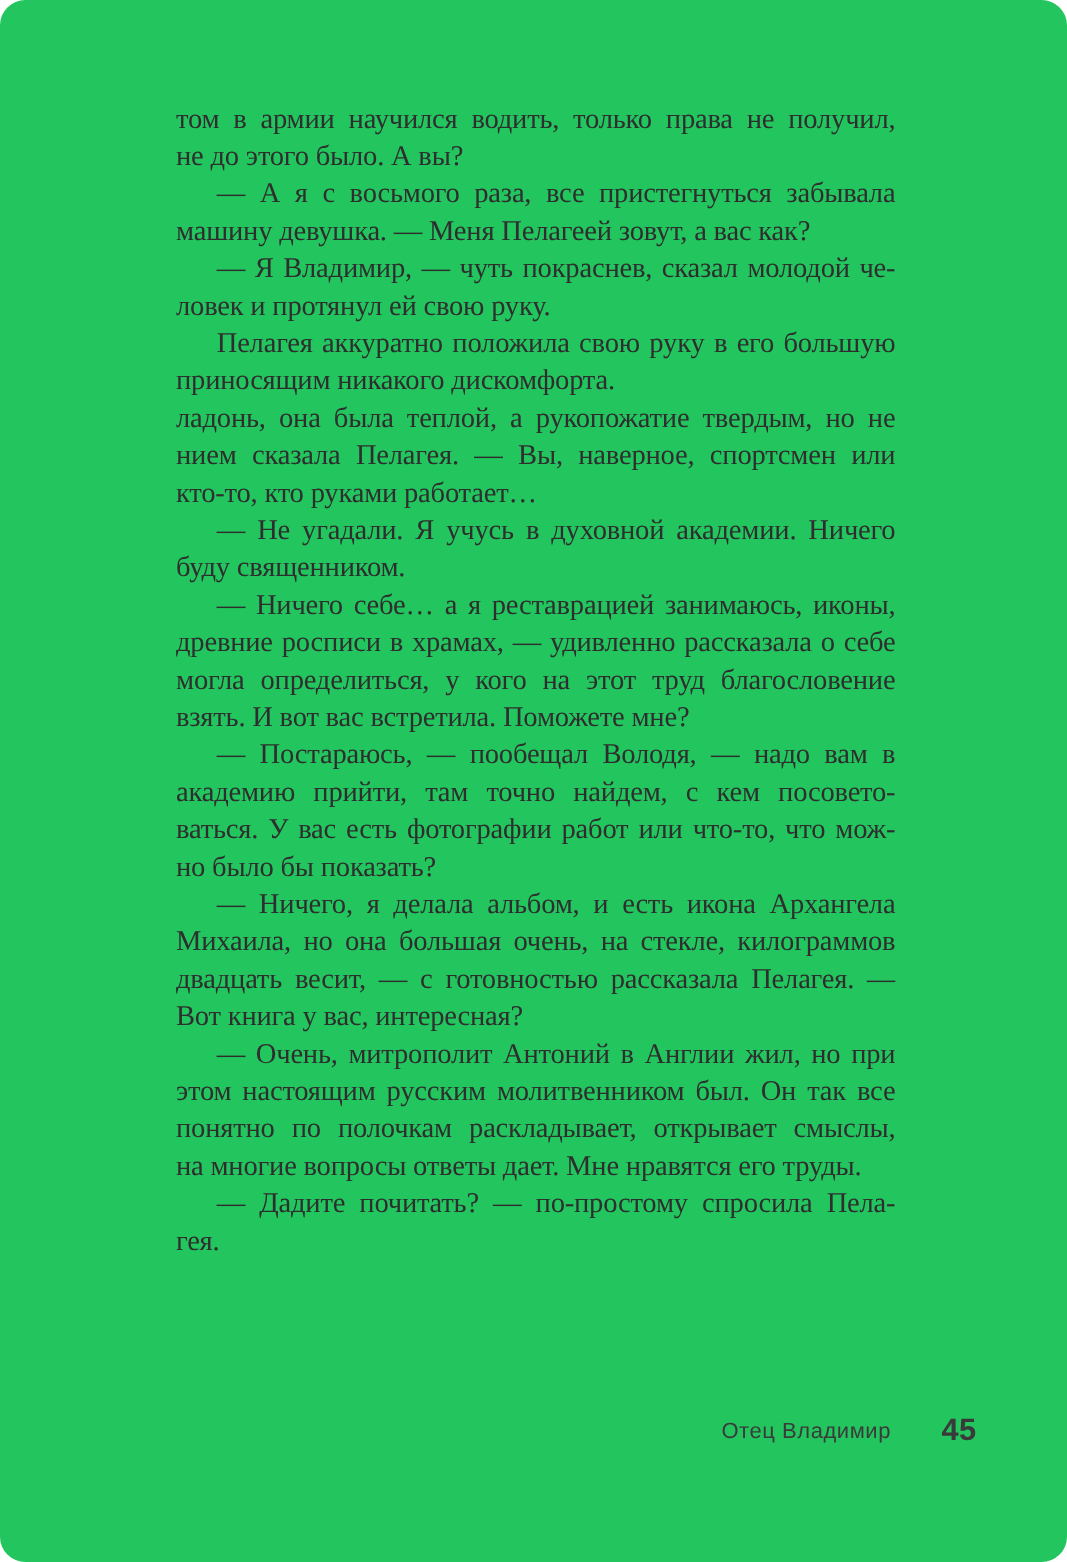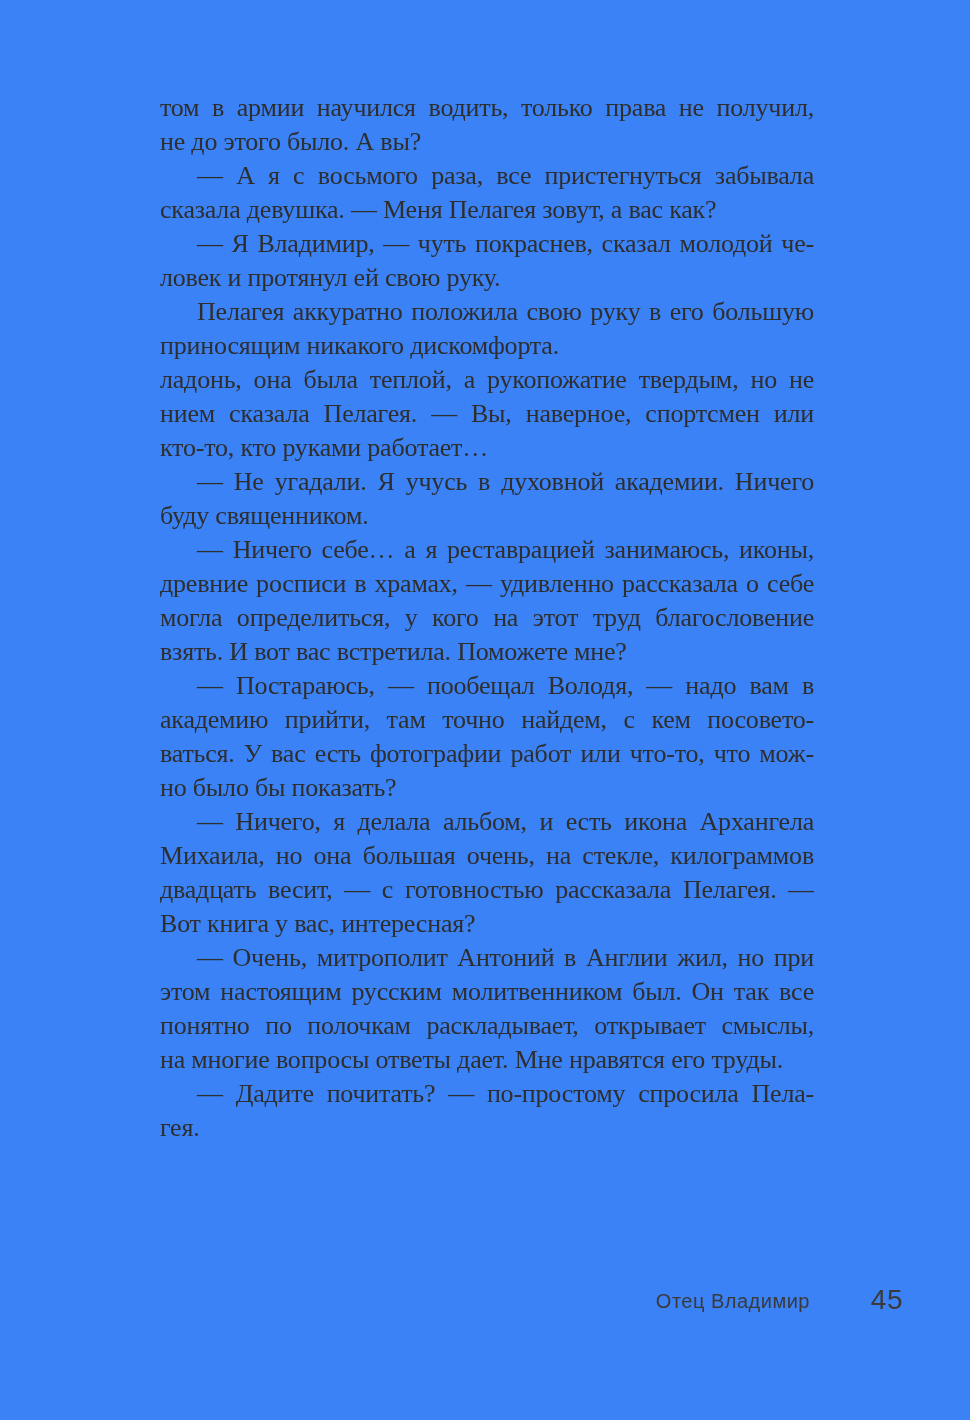--- a/index.html
+++ b/index.html
@@ -4,24 +4,25 @@
 <style>
   html, body {
     margin: 0;
     padding: 0;
     background: #ffffff;
   }
   .page {
     position: relative;
     width: 970px;
     height: 1420px;
-    background: #3b82f6;
+    background: #22c55e;
     font-family: "Liberation Serif", "DejaVu Serif", serif;
     color: #2e2e2e;
     overflow: hidden;
+    border-radius: 23px;
   }
   .text-block {
     position: absolute;
     left: 160px;
     top: 91px;
     width: 654px;
   }
   .line {
     font-size: 26px;
     line-height: 34px;
@@ -51,37 +52,37 @@
     position: absolute;
     right: 160px;
     top: 9px;
     font-size: 20px;
     line-height: 24px;
     letter-spacing: 0.5px;
     font-weight: 400;
   }
   .page-number {
     position: absolute;
-    right: 67px;
+    right: 82px;
     top: 3px;
     font-size: 28px;
     line-height: 34px;
-    font-weight: 400;
+    font-weight: 700;
     letter-spacing: 0.5px;
   }
 </style>
 </head>
 <body>
 
 <div class="page">
   <main class="text-block">
       <div class="line">том в армии научился водить, только права не получил,</div>
       <div class="line para-end">не до этого было. А вы?</div>
       <div class="line indent">— А я с восьмого раза, все пристегнуться забывала</div>
-      <div class="line para-end">сказала девушка. — Меня Пелагея зовут, а вас как?</div>
+      <div class="line para-end">машину девушка. — Меня Пелагеей зовут, а вас как?</div>
       <div class="line indent">— Я Владимир, — чуть покраснев, сказал молодой че-</div>
       <div class="line para-end">ловек и протянул ей свою руку.</div>
       <div class="line indent">Пелагея аккуратно положила свою руку в его большую</div>
       <div class="line para-end">приносящим никакого дискомфорта.</div>
       <div class="line">ладонь, она была теплой, а рукопожатие твердым, но не</div>
       <div class="line">нием сказала Пелагея. — Вы, наверное, спортсмен или</div>
       <div class="line para-end">кто-то, кто руками работает…</div>
       <div class="line indent">— Не угадали. Я учусь в духовной академии. Ничего</div>
       <div class="line para-end">буду священником.</div>
       <div class="line indent">— Ничего себе… а я реставрацией занимаюсь, иконы,</div>

